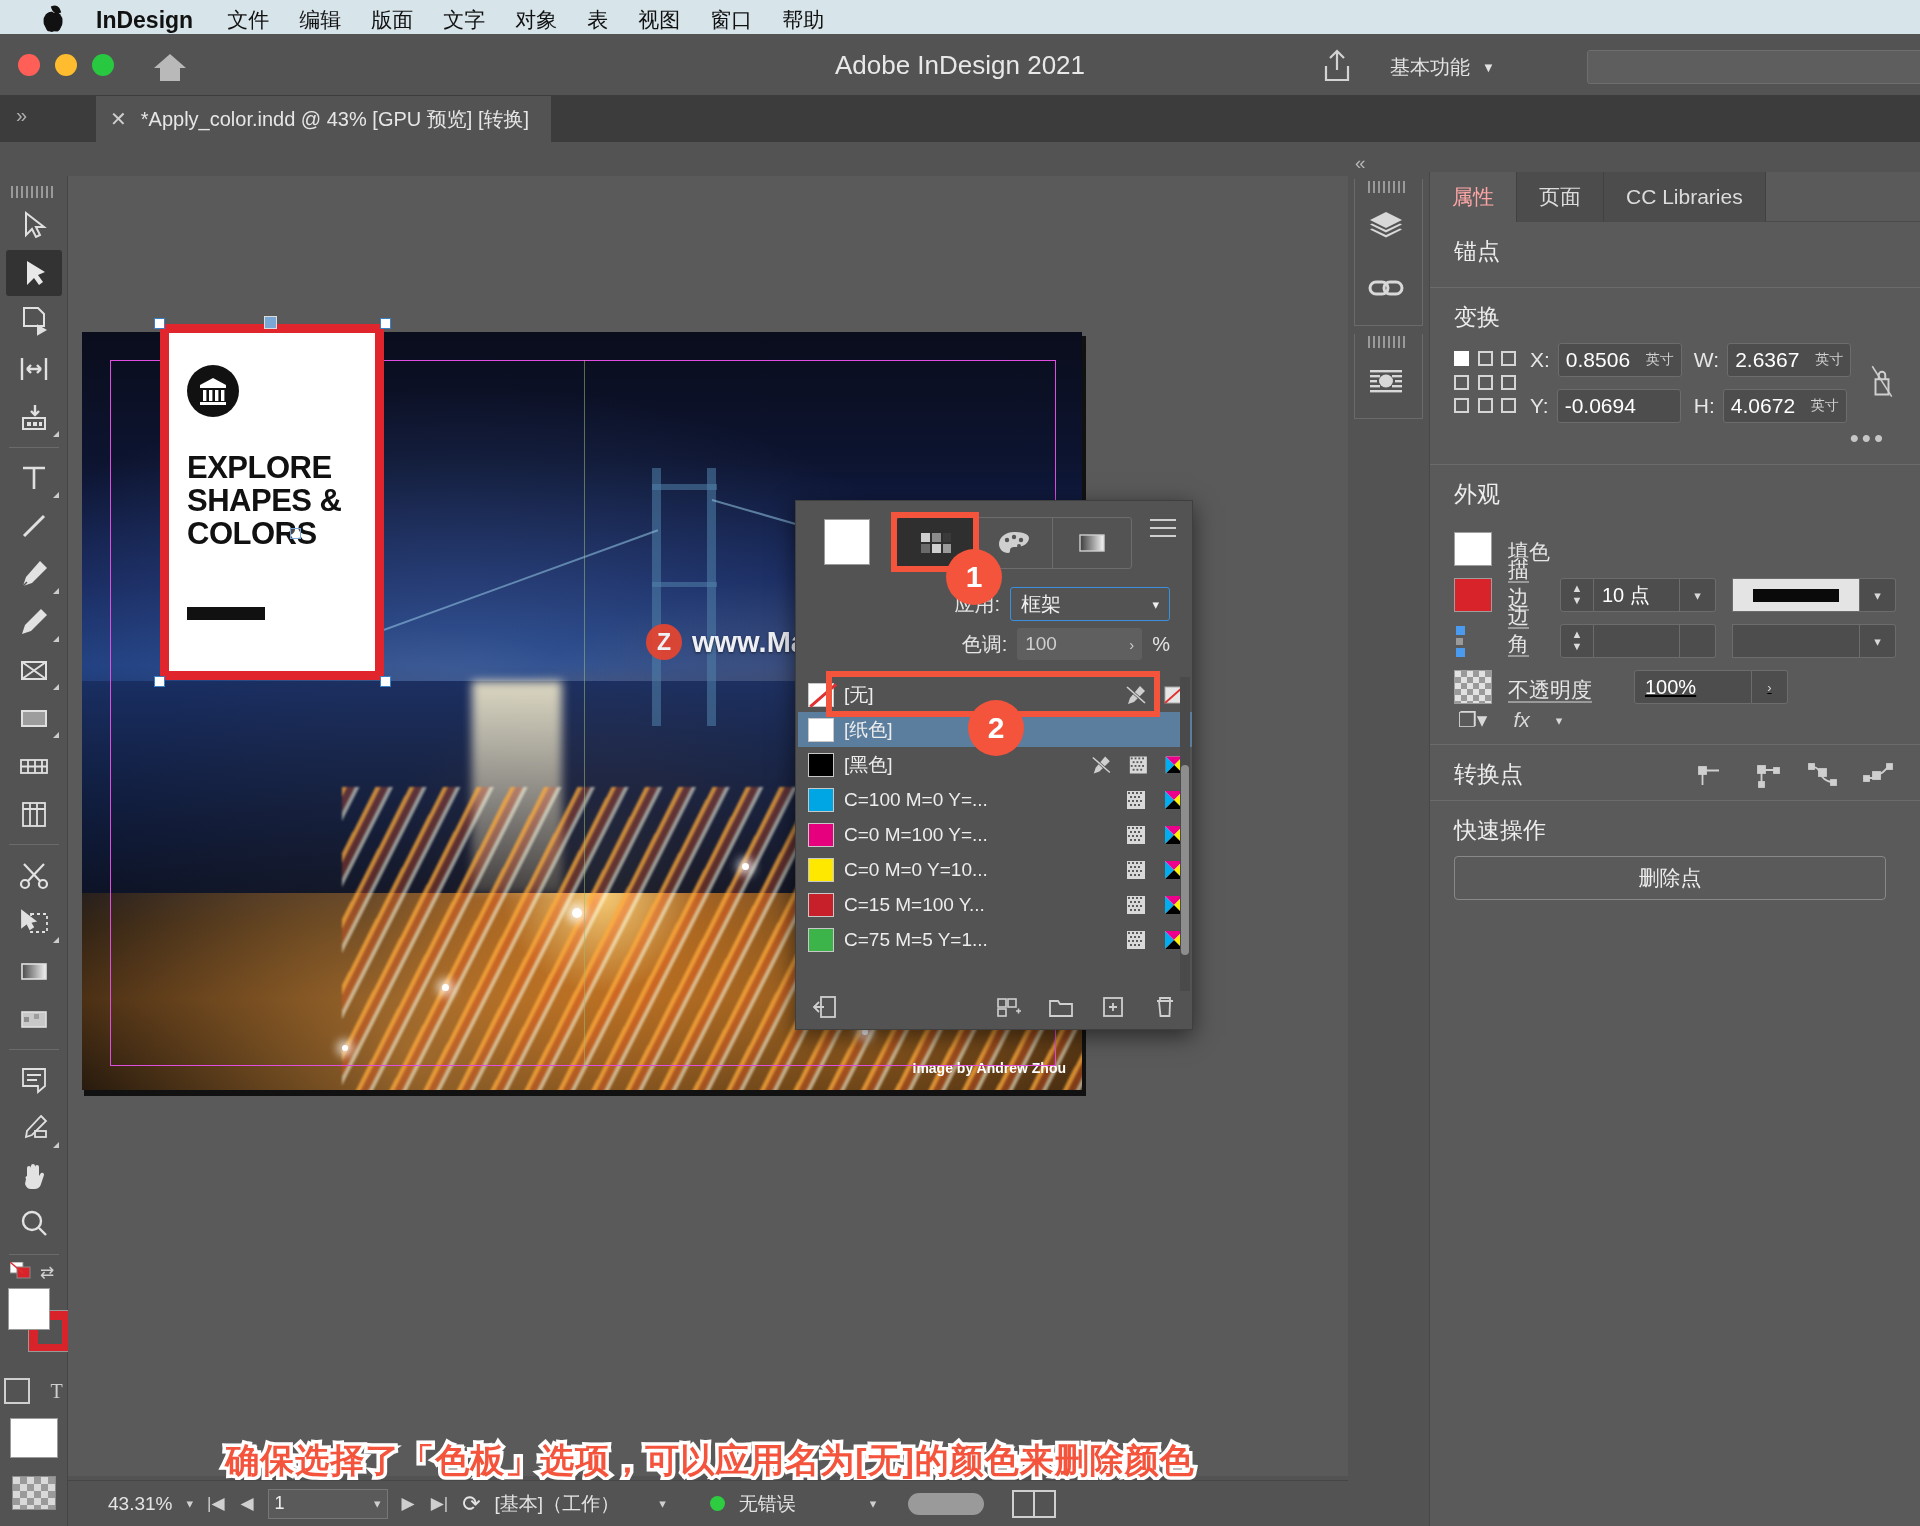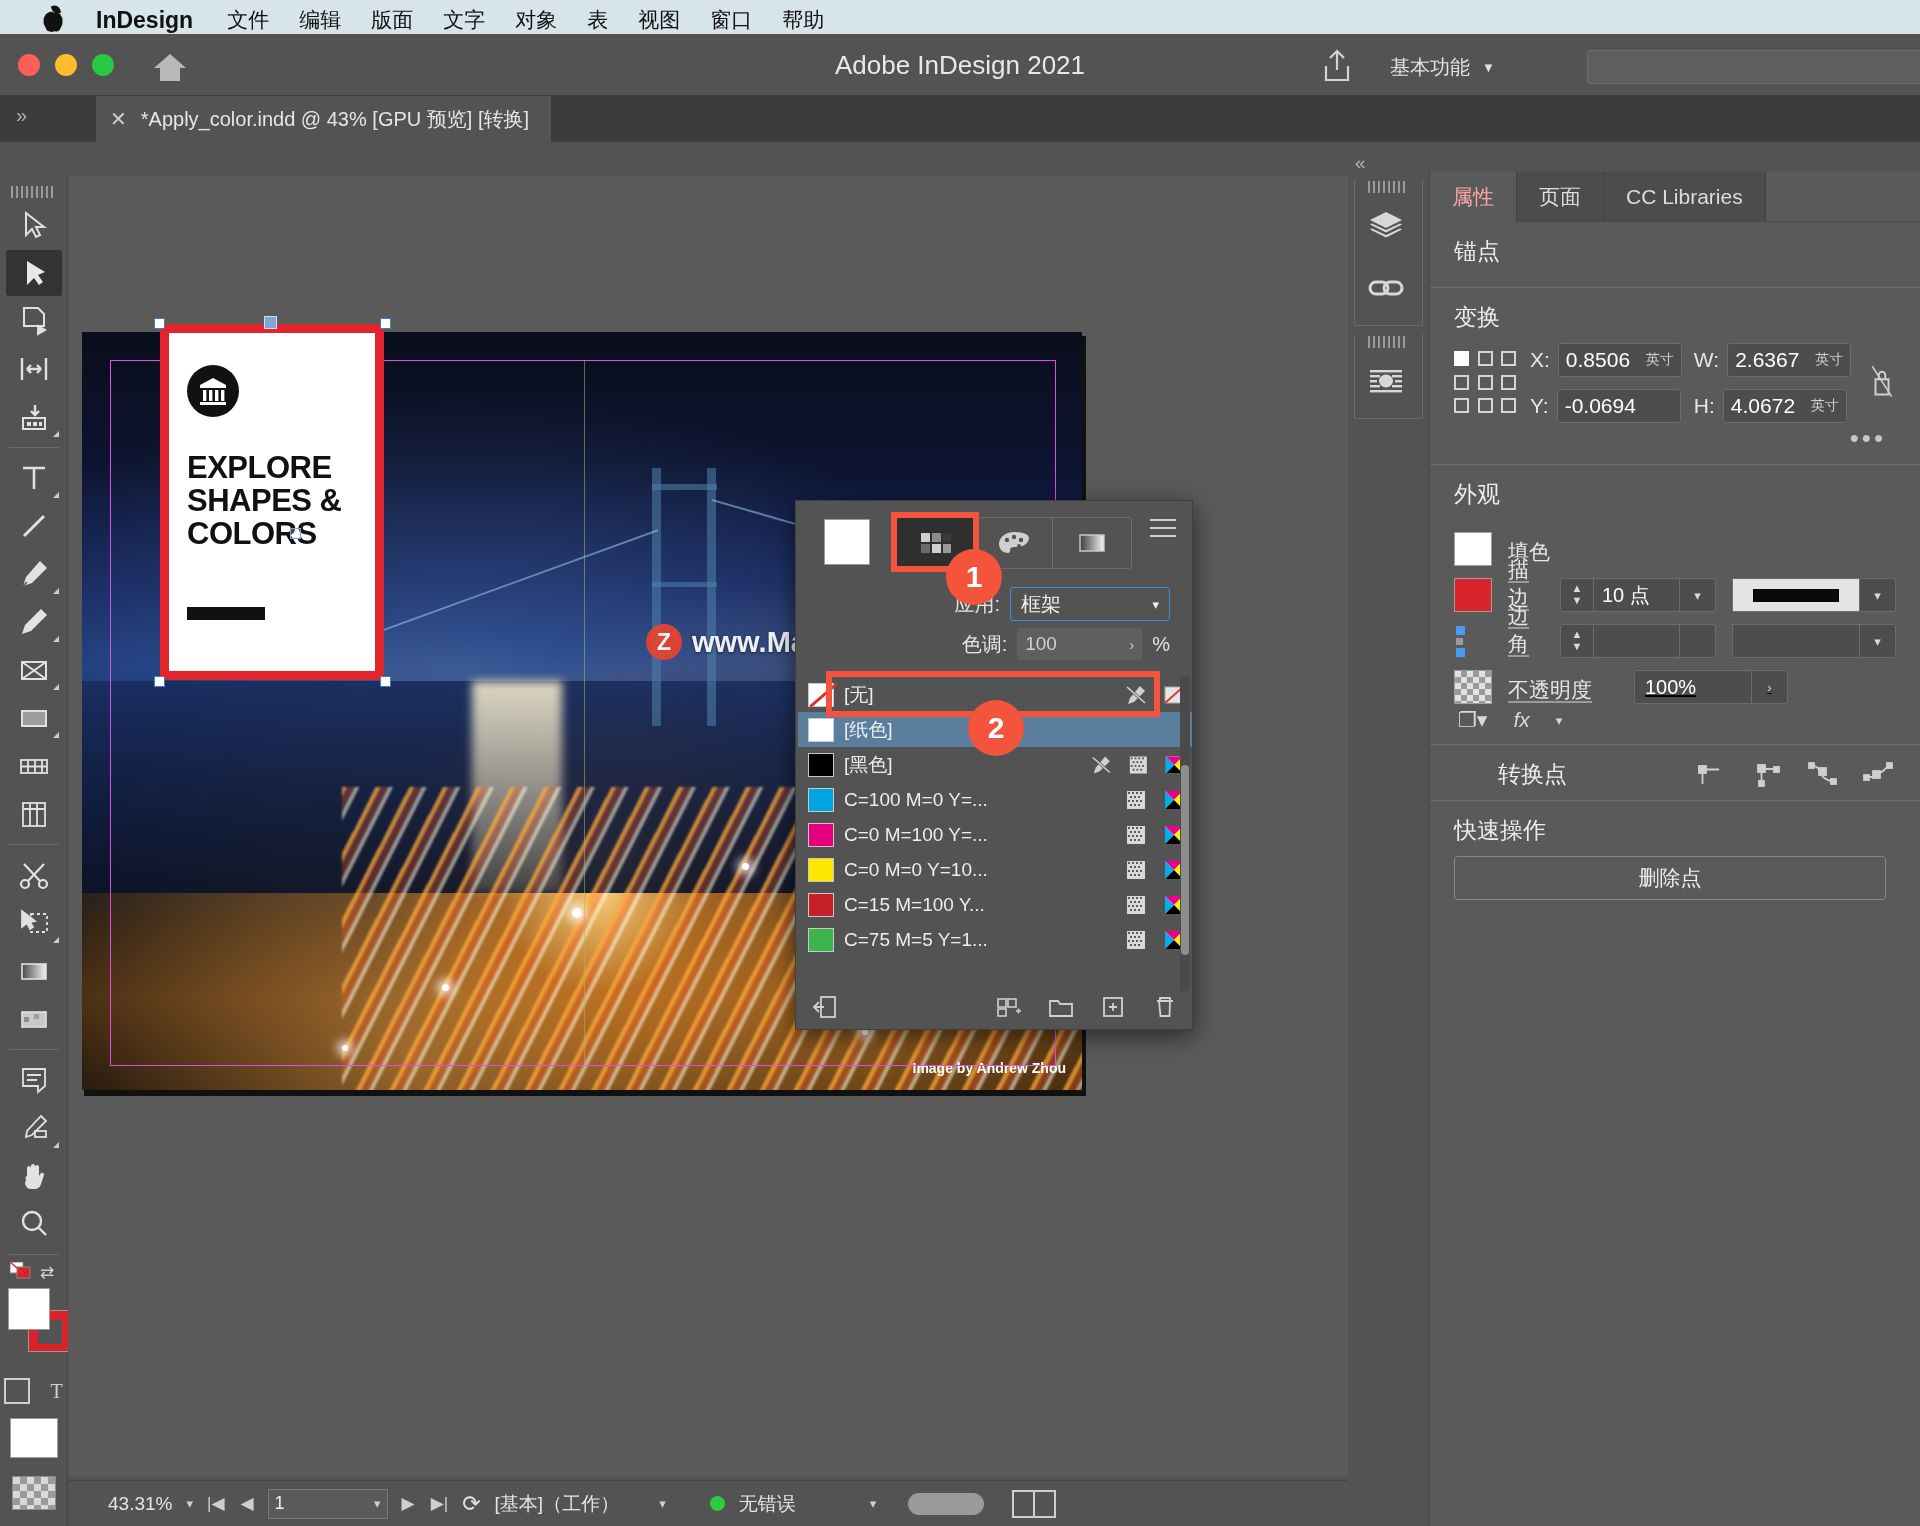--- a/index.html
+++ b/index.html
@@ -248,21 +248,21 @@
     border-left:none; border-radius:0 3px 3px 0; display:flex;
     align-items:center; justify-content:center; color:#d8d8d8; font-size:13px; }
   .strokesw { width:128px; height:34px; background:#e4e4e4; border:1px solid #6c6c6c;
     display:flex; align-items:center; justify-content:center; }
   .strokesw i { width:86px; height:13px; background:#0a0a0a; display:block; }
   .opin { width:118px; height:34px; background:#4d4d4d; border:1px solid #6c6c6c;
     border-radius:3px 0 0 3px; color:#fff; font-size:20px; display:flex;
     align-items:center; padding-left:10px; }
   .fxrow { display:flex; gap:26px; align-items:center; color:#d8d8d8;
     font-size:21px; padding:4px 0 2px 4px; font-style:italic; }
-  .cprow { display:flex; align-items:center; justify-content:space-between;margin-left:44px; }
+  .cprow { display:flex; align-items:flex-end; justify-content:space-between; }
   .cpicons { display:flex; gap:22px; }
   .cpicons svg { width:34px; height:28px; }
   .qabtn { width:432px; height:44px; border:1px solid #888; border-radius:4px;
     color:#ededed; font-size:21px; display:flex; align-items:center;
     justify-content:center; margin-top:10px; }
 
   
   .statusbar { position:absolute; left:68px; bottom:0; width:1280px; height:46px;
     background:#535353; border-top:1px solid #464646; display:flex;
     align-items:center; color:#e4e4e4; font-size:19px; gap:14px; padding-left:40px; }
@@ -546,20 +546,23 @@
     <div class="sel-handle" style="left:86px;top:500px;"></div>
     <div class="sel-handle" style="left:312px;top:500px;"></div>
     <div class="sel-center"></div>
 
     <div class="watermark">
       <div class="wmlogo">Z</div>
       <div class="wmtext">www.MacZ.com</div>
     </div>
   </div>
 
+  <div class="caption">
+    <span>确保选择了「色板」选项，可以应用名为[无]的颜色来删除颜色</span>
+  </div>
 
   <div class="swpanel">
     <div class="swtop">
       <div class="swfill"></div>
       <div class="swtabs">
         <div class="swtab active">
           <svg viewBox="0 0 34 26">
             <rect x="2" y="3" width="9" height="9" fill="#cfcfcf"></rect>
               <rect x="13" y="3" width="9" height="9" fill="#8c8c8c"></rect>
               <rect x="24" y="3" width="8" height="9" fill="#3a3a3a"></rect>

